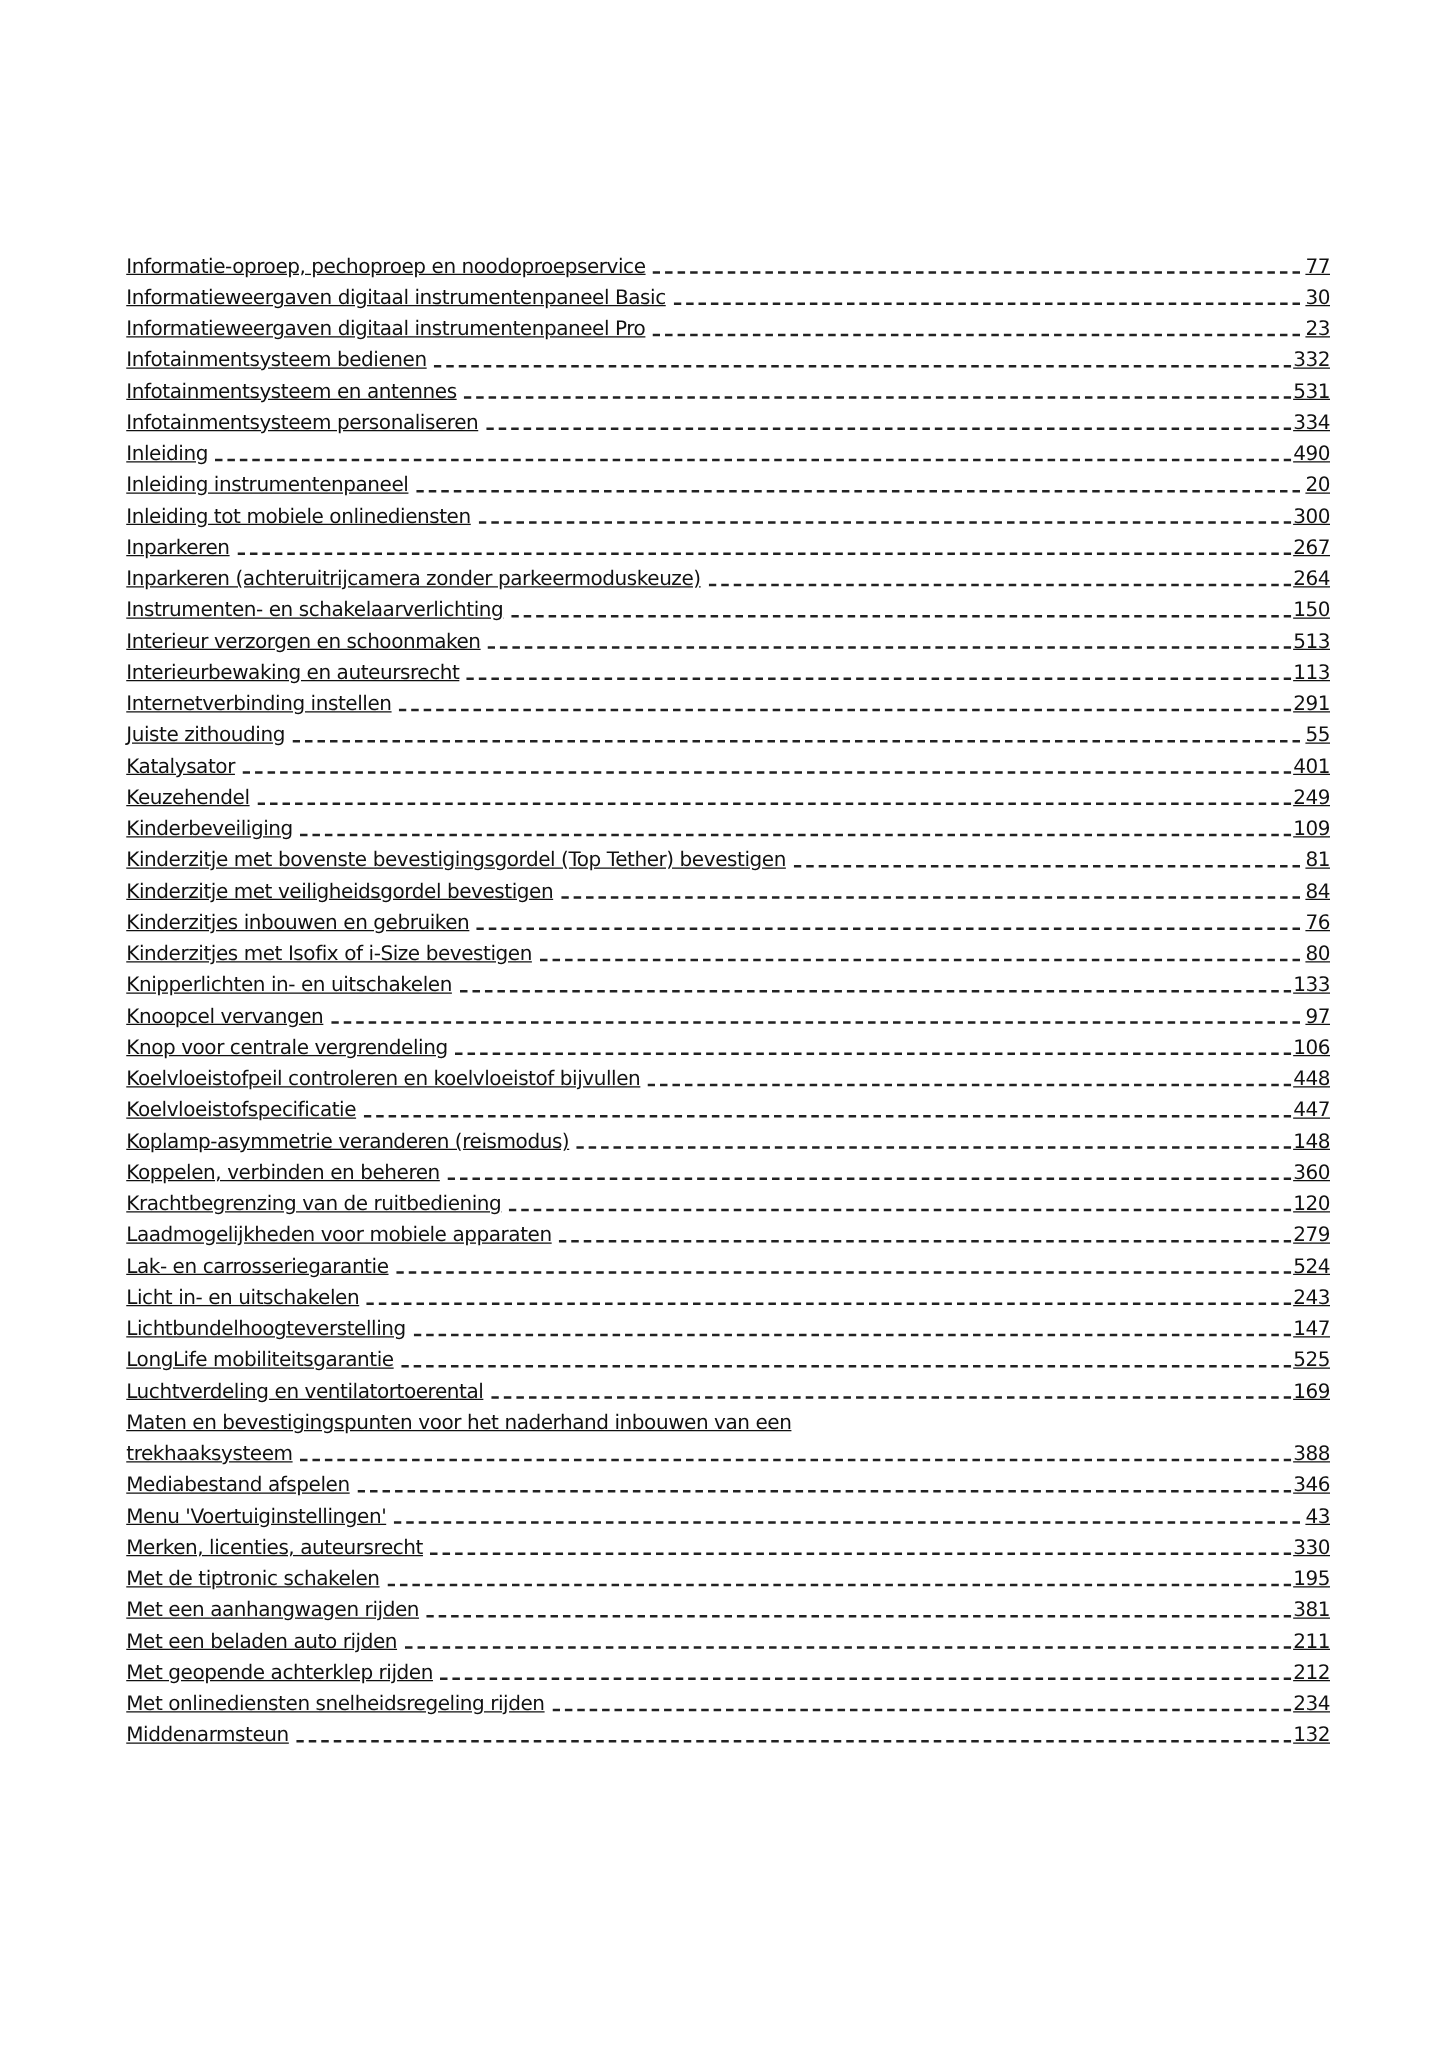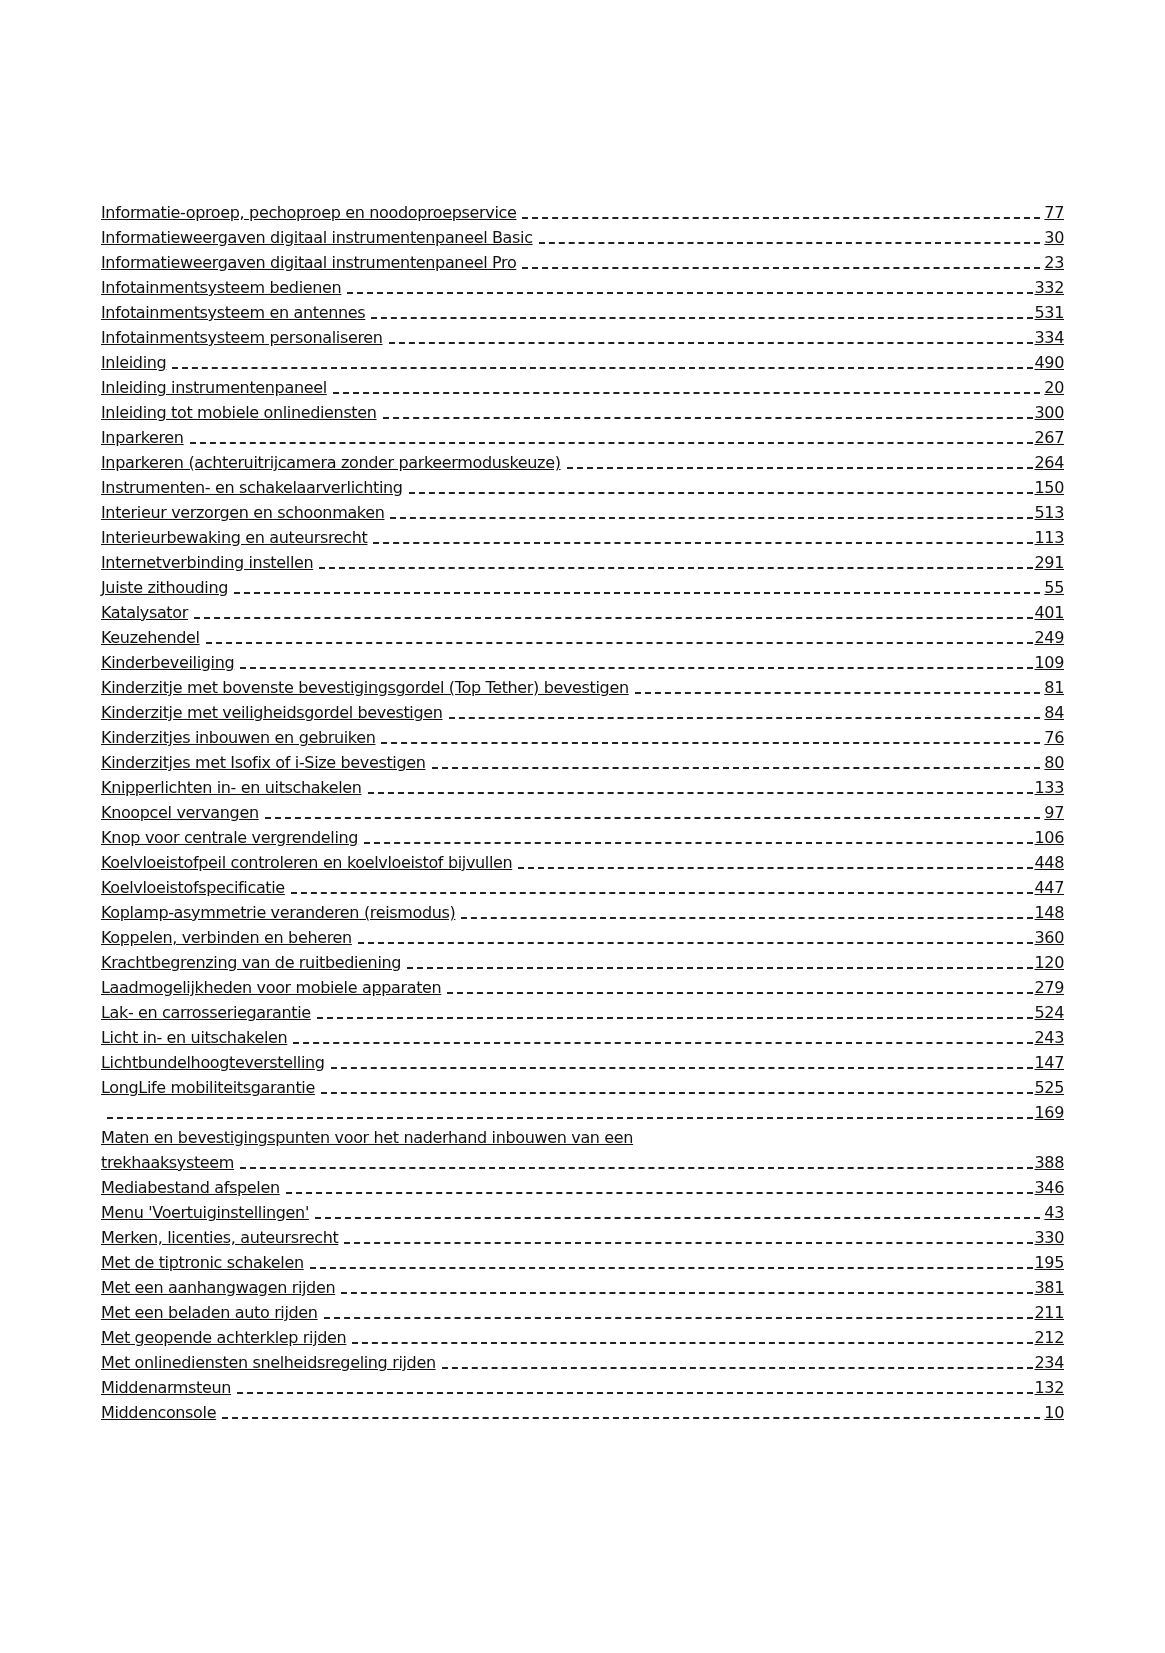--- a/index.html
+++ b/index.html
@@ -193,20 +193,21 @@
       <span class="label">Lichtbundelhoogteverstelling</span>
       <span class="leader"></span>
       <span class="page">147</span>
     </div>
   <div class="entry">
       <span class="label">LongLife mobiliteitsgarantie</span>
       <span class="leader"></span>
       <span class="page">525</span>
     </div>
   <div class="entry">
+      <span class="label">Luchtverdeling en ventilatortoerental</span>
       <span class="leader"></span>
       <span class="page">169</span>
     </div>
 
   <div class="entry wrap-first">
       <span class="label">Maten en bevestigingspunten voor het naderhand inbouwen van een</span>
     </div>
   <div class="entry">
       <span class="label">trekhaaksysteem</span>
       <span class="leader"></span>
@@ -251,18 +252,13 @@
   <div class="entry">
       <span class="label">Met onlinediensten snelheidsregeling rijden</span>
       <span class="leader"></span>
       <span class="page">234</span>
     </div>
   <div class="entry">
       <span class="label">Middenarmsteun</span>
       <span class="leader"></span>
       <span class="page">132</span>
     </div>
-  <div class="entry">
-      <span class="label">Middenconsole</span>
-      <span class="leader"></span>
-      <span class="page">10</span>
-    </div>
 </div>
 
 </body></html>

